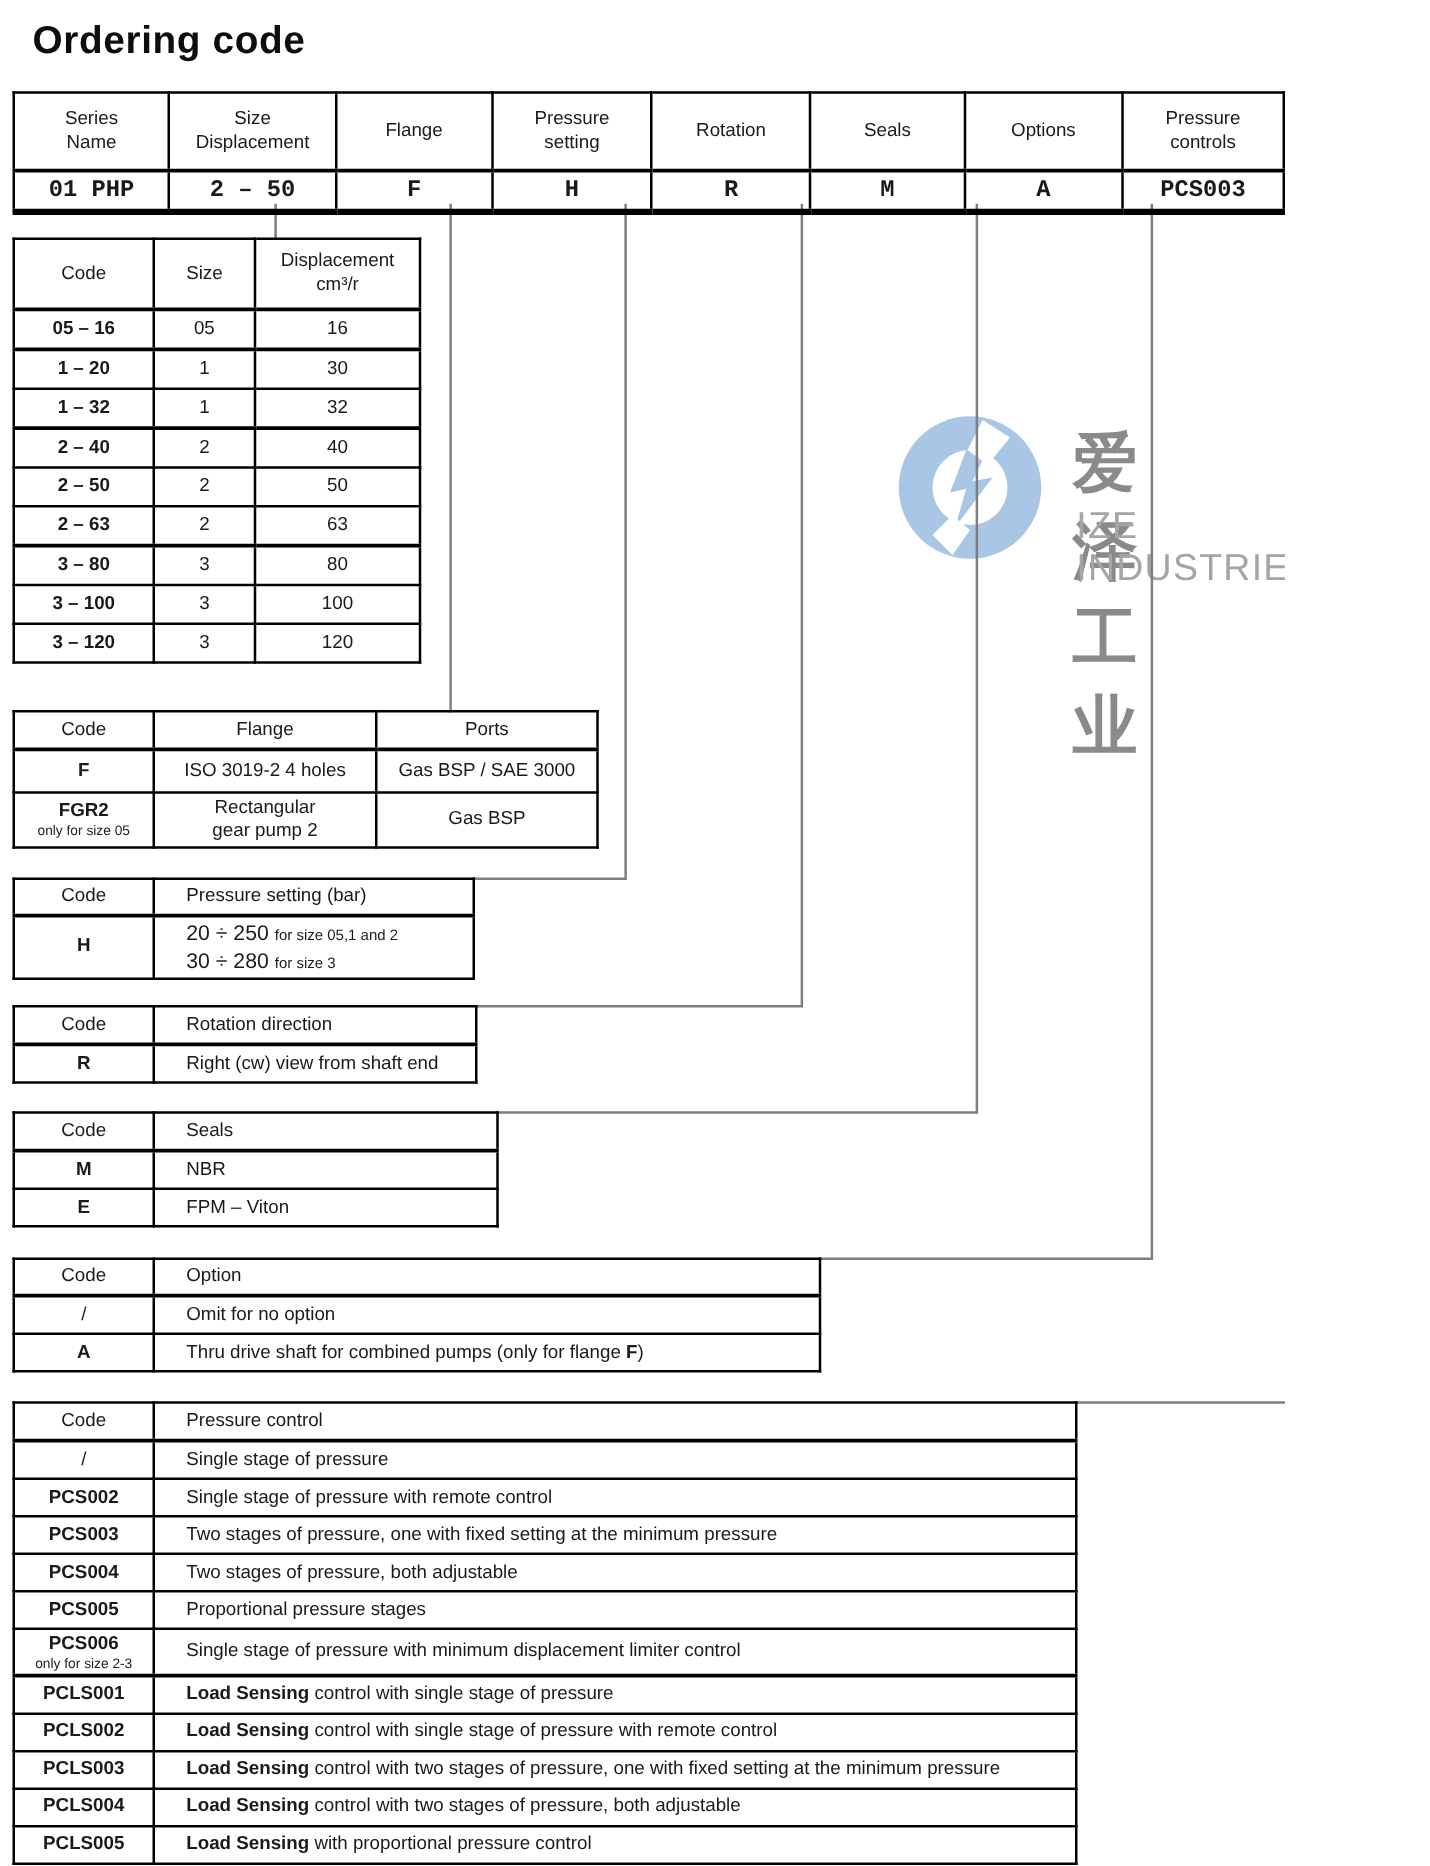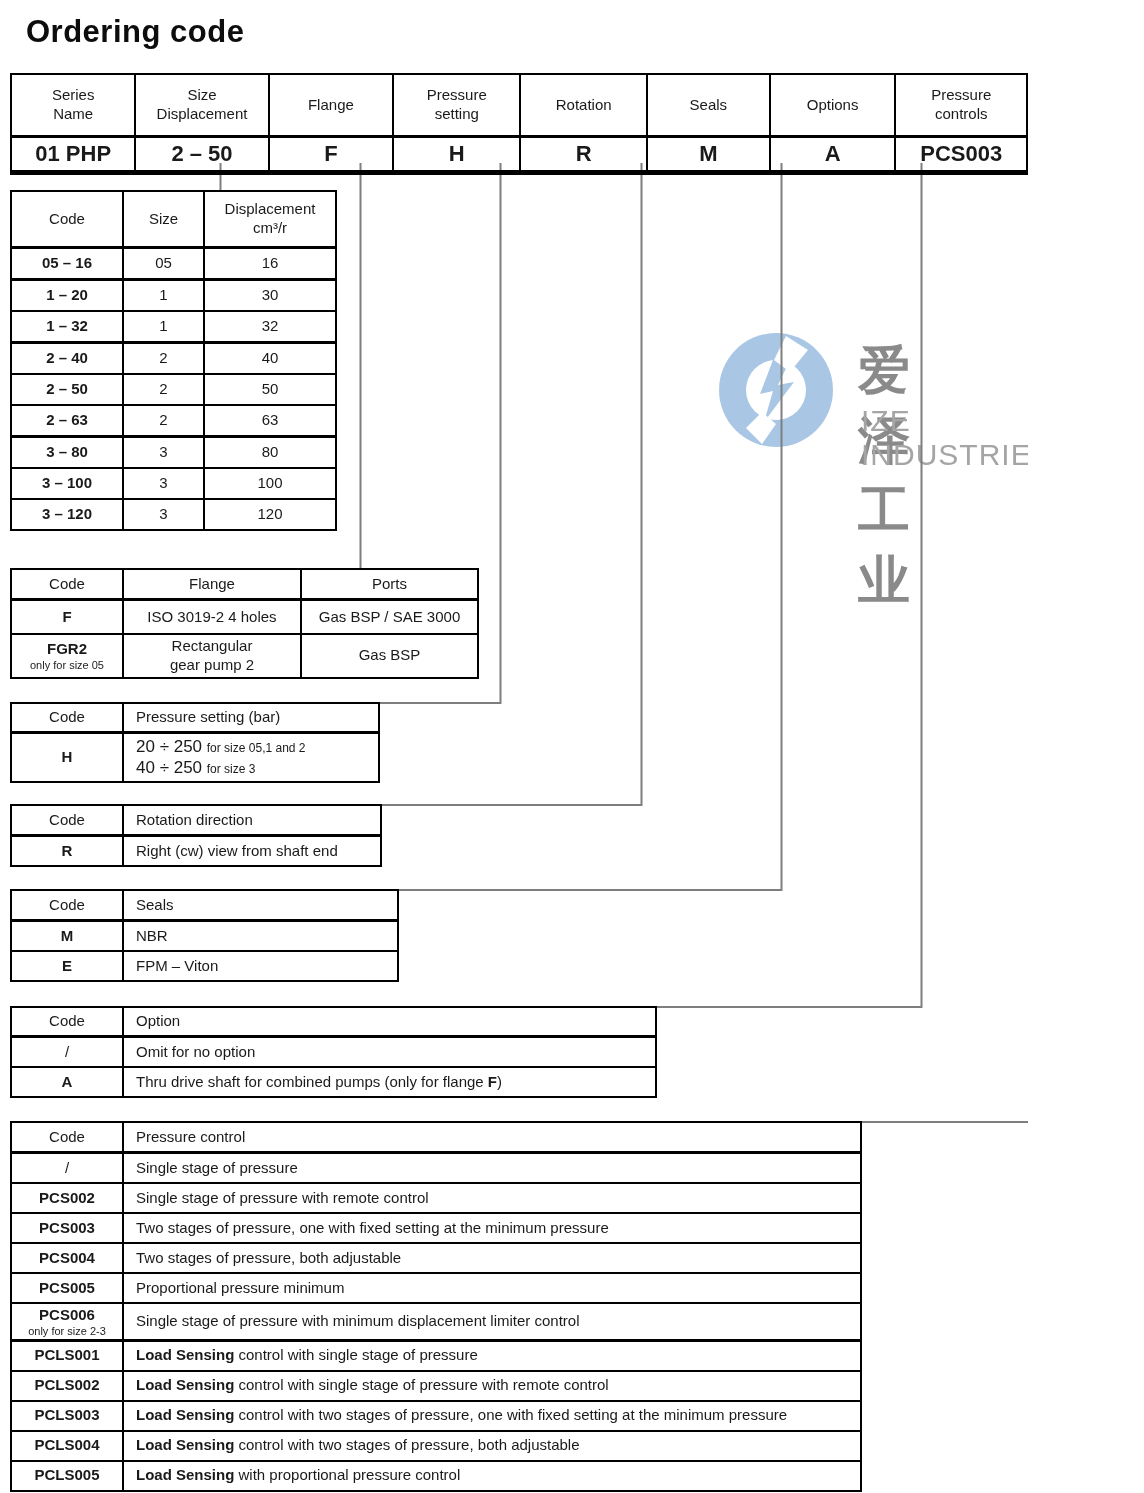--- a/index.html
+++ b/index.html
@@ -8,26 +8,26 @@
   .title{position:absolute;left:26px;top:14px;font-size:31px;font-weight:bold;letter-spacing:0.5px;color:#0d0d0d;}
 
   
   table{position:absolute;border-collapse:collapse;table-layout:fixed;z-index:3;background:transparent;}
   th,td{border:2px solid #000;font-size:15px;color:#1a1a1a;vertical-align:middle;
         white-space:pre-line;padding:2px 6px;line-height:1.25;}
   th{font-weight:normal;}
   thead th{border-bottom-width:3px;}
   td.code{font-weight:bold;}
   .a-c{text-align:center;}
-  .a-l{text-align:left;padding-left:12px;}
+  .a-l{text-align:left;padding-left:25px;}
   tr.thick-after td{border-bottom-width:3px;}
 
   .t-order{left:10px;top:73px;}
   .t-order th{height:56px;}
-  .t-order td{height:25px;font-weight:bold;font-size:22px;}
+  .t-order td{height:25px;font-weight:bold;font-size:19px;font-family:Liberation Mono, monospace;}
   .t-order tbody tr:last-child td{border-bottom:5px solid #000;}
 
   .t-size{left:10px;top:190px;}
   .t-size th{height:50px;}
   .t-size td{height:25px;}
 
   .t-flange{left:10px;top:568px;}
   .t-flange th{height:24px;}
   .t-flange td{height:28px;}
 
@@ -238,21 +238,21 @@
       </colgroup>
       <thead>
         <tr>
           <th class="a-c">Code</th>
           <th class="a-l">Pressure setting (bar)</th>
         </tr>
       </thead>
       <tbody>
         <tr>
           <td class="a-c code">H</td>
-          <td class="a-l"><div class="pline"><span class="big">20 ÷ 250 </span><span class="small">for size 05,1 and 2</span></div><div class="pline"><span class="big">40 ÷ 250 </span><span class="small">for size 3</span></div></td>
+          <td class="a-l"><div class="pline"><span class="big">20 ÷ 250 </span><span class="small">for size 05,1 and 2</span></div><div class="pline"><span class="big">30 ÷ 280 </span><span class="small">for size 3</span></div></td>
         </tr>
       </tbody>
     </table>
 
   <table class="t-rot">
       <colgroup>
         <col style="width: 112px;">
         <col style="width: 258px;">
       </colgroup>
       <thead>
@@ -338,21 +338,21 @@
         <tr>
           <td class="a-c code">PCS003</td>
           <td class="a-l">Two stages of pressure, one with fixed setting at the minimum pressure</td>
         </tr>
         <tr>
           <td class="a-c code">PCS004</td>
           <td class="a-l">Two stages of pressure, both adjustable</td>
         </tr>
         <tr>
           <td class="a-c code">PCS005</td>
-          <td class="a-l">Proportional pressure minimum</td>
+          <td class="a-l">Proportional pressure stages</td>
         </tr>
         <tr class="thick-after">
           <td class="a-c code"><div class="main">PCS006</div><div class="note">only for size 2-3</div></td>
           <td class="a-l">Single stage of pressure with minimum displacement limiter control</td>
         </tr>
         <tr>
           <td class="a-c code">PCLS001</td>
           <td class="a-l"><span class="b">Load Sensing</span><span> control with single stage of pressure</span></td>
         </tr>
         <tr>

